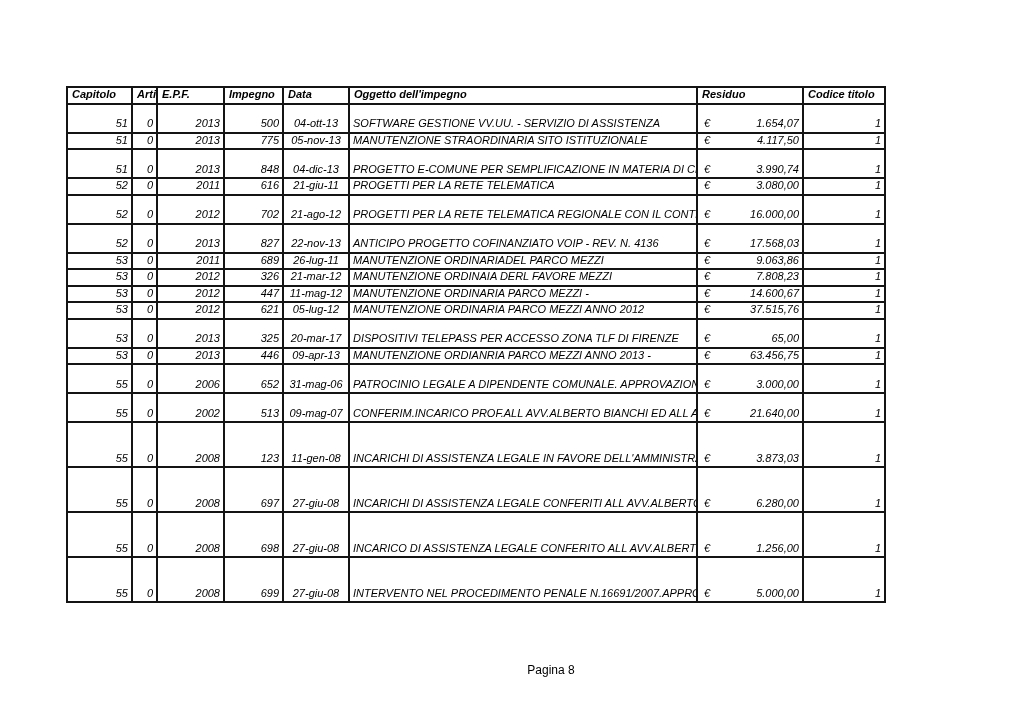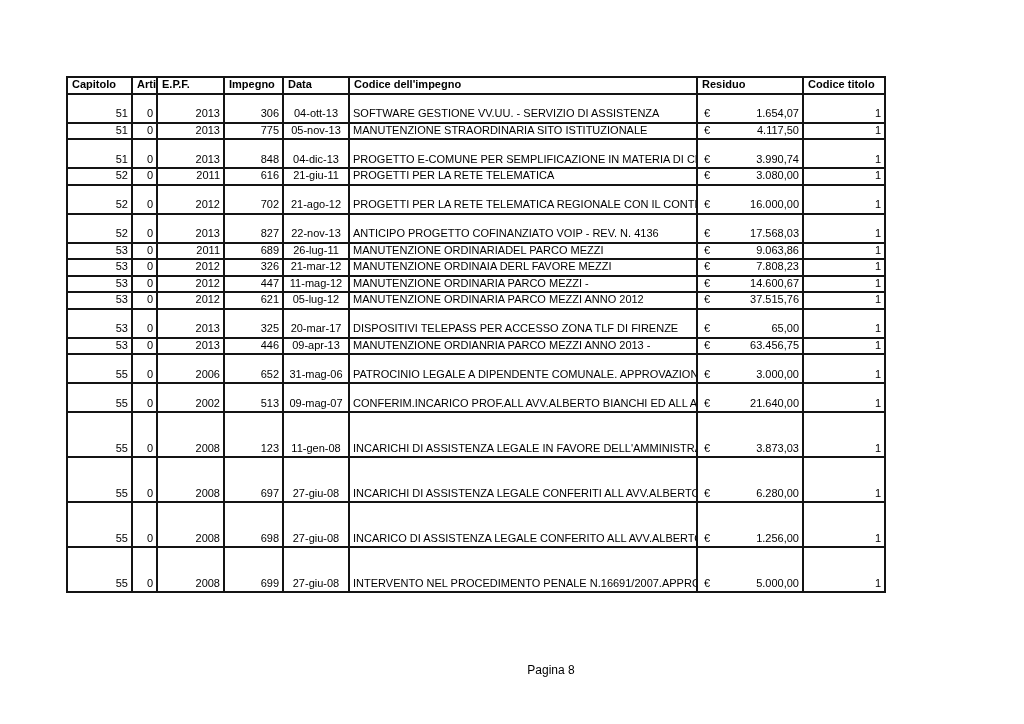--- a/index.html
+++ b/index.html
@@ -10,26 +10,27 @@
     color: #000;
     overflow: hidden;
   }
   .page {
     position: relative;
     width: 1024px; height: 724px;
     background: #fff;
   }
   table.impegni {
     position: absolute;
-    left: 66px; top: 76px;
+    left: 66px; top: 86px;
     border-collapse: collapse;
     table-layout: fixed;
     width: 818px;
     font-size: 11px;
     line-height: 13.5px;
+    font-style: italic;
   }
   table.impegni th, table.impegni td {
     border: 2px solid #141414;
     vertical-align: bottom;
     padding: 0 3px 1px 3px;
     overflow: hidden;
     white-space: nowrap;
   }
   table.impegni th {
     font-weight: bold;
@@ -77,31 +78,31 @@
       <col style="width:106px">
       <col style="width:82px">
     </colgroup>
     <thead>
       <tr>
         <th>Capitolo</th>
         <th>Artic</th>
         <th>E.P.F.</th>
         <th>Impegno</th>
         <th>Data</th>
-        <th>Codice dell'impegno</th>
+        <th>Oggetto dell'impegno</th>
         <th>Residuo</th>
         <th>Codice titolo</th>
       </tr>
     </thead>
     <tbody id="table-body">
     <tr class="rh2">
       <td class="num">51</td>
       <td class="num">0</td>
       <td class="num">2013</td>
-      <td class="num">306</td>
+      <td class="num">500</td>
       <td class="data">04-ott-13</td>
       <td class="oggetto">SOFTWARE GESTIONE VV.UU. - SERVIZIO DI ASSISTENZA</td>
       <td class="residuo"><span class="euro">€</span><span>1.654,07</span></td>
       <td class="codice">1</td>
     </tr>
 
     <tr class="rh1">
       <td class="num">51</td>
       <td class="num">0</td>
       <td class="num">2013</td>

